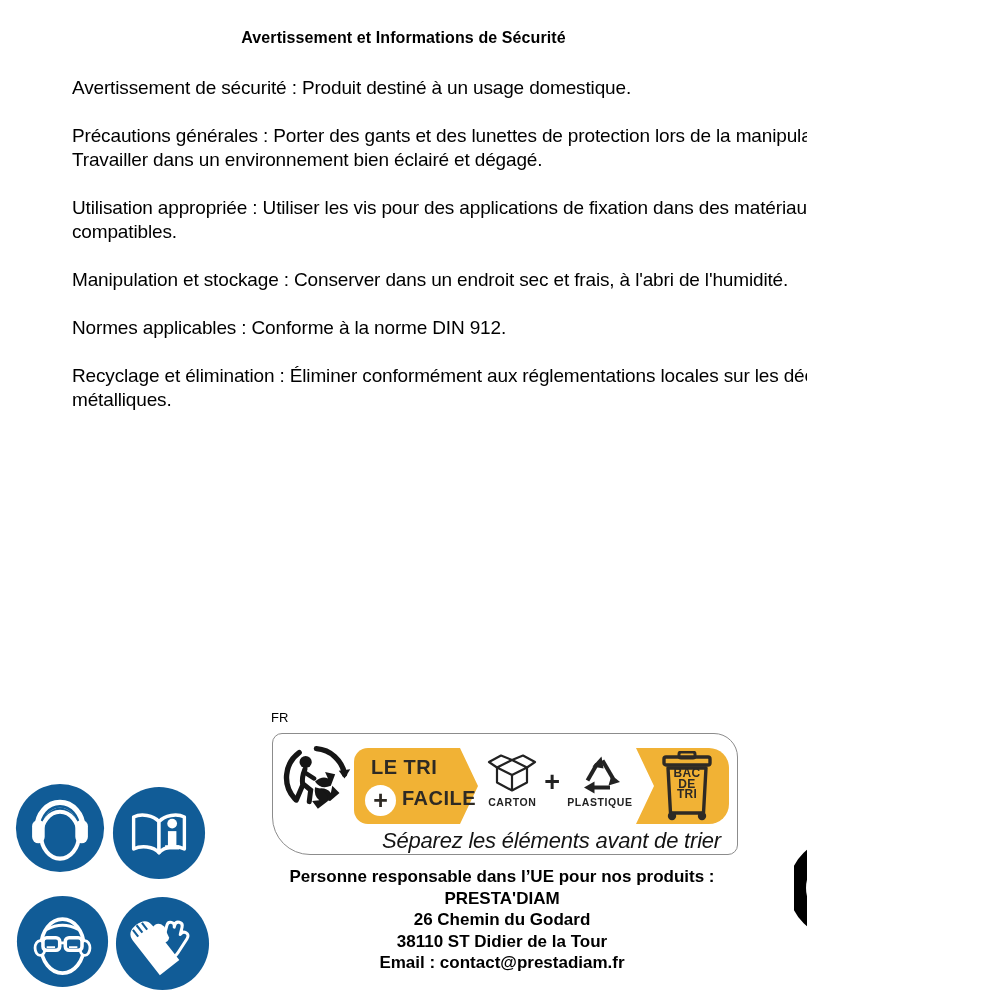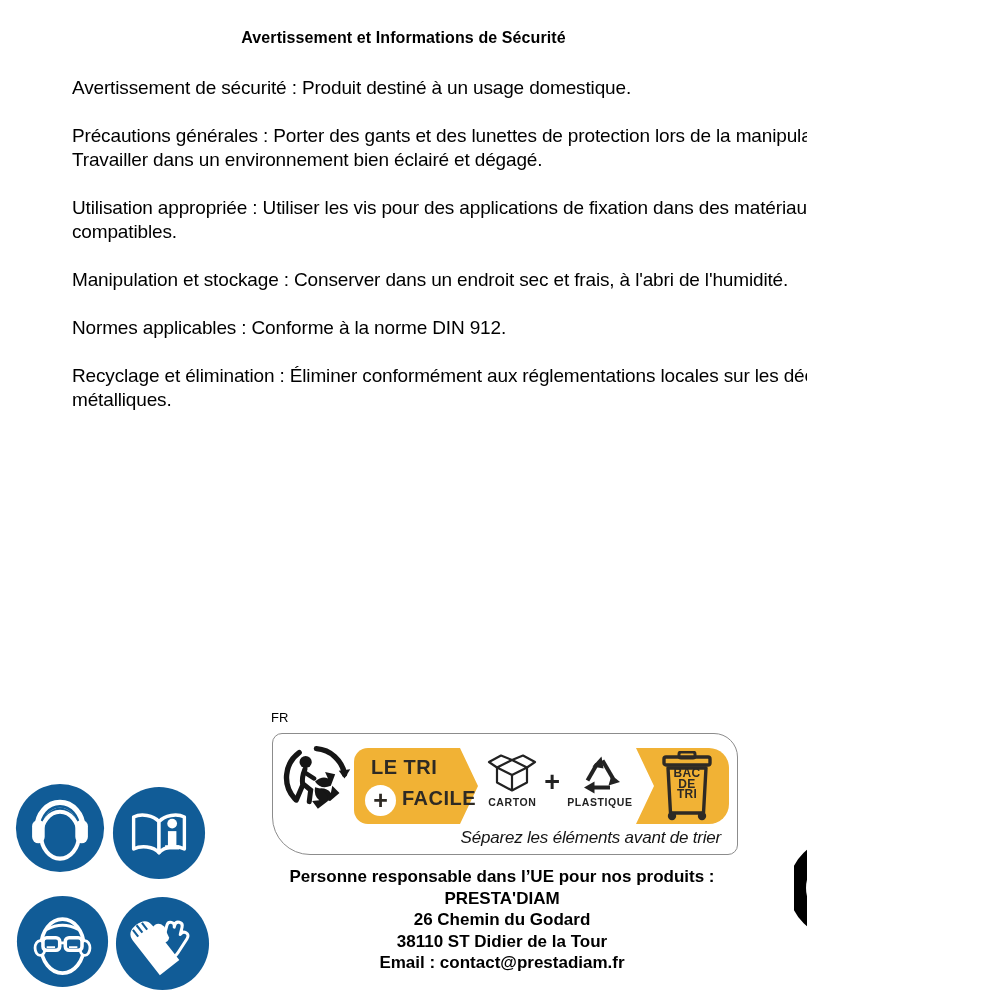--- a/index.html
+++ b/index.html
@@ -125,21 +125,21 @@
     font-size: 12px;
     font-weight: bold;
     line-height: 10.5px;
     color: #2E2A25;
     letter-spacing: 0.3px;
     white-space: pre-line;
   }
   .footer-note {
     position: absolute;
     right: 16px; top: 94px;
-    font-size: 17px;
+    font-size: 22px;
     font-style: italic;
     color: #141414;
     letter-spacing: -0.2px;
     white-space: nowrap;
   }
 
   
   .address {
     position: absolute;
     left: 252px; top: 866px;

